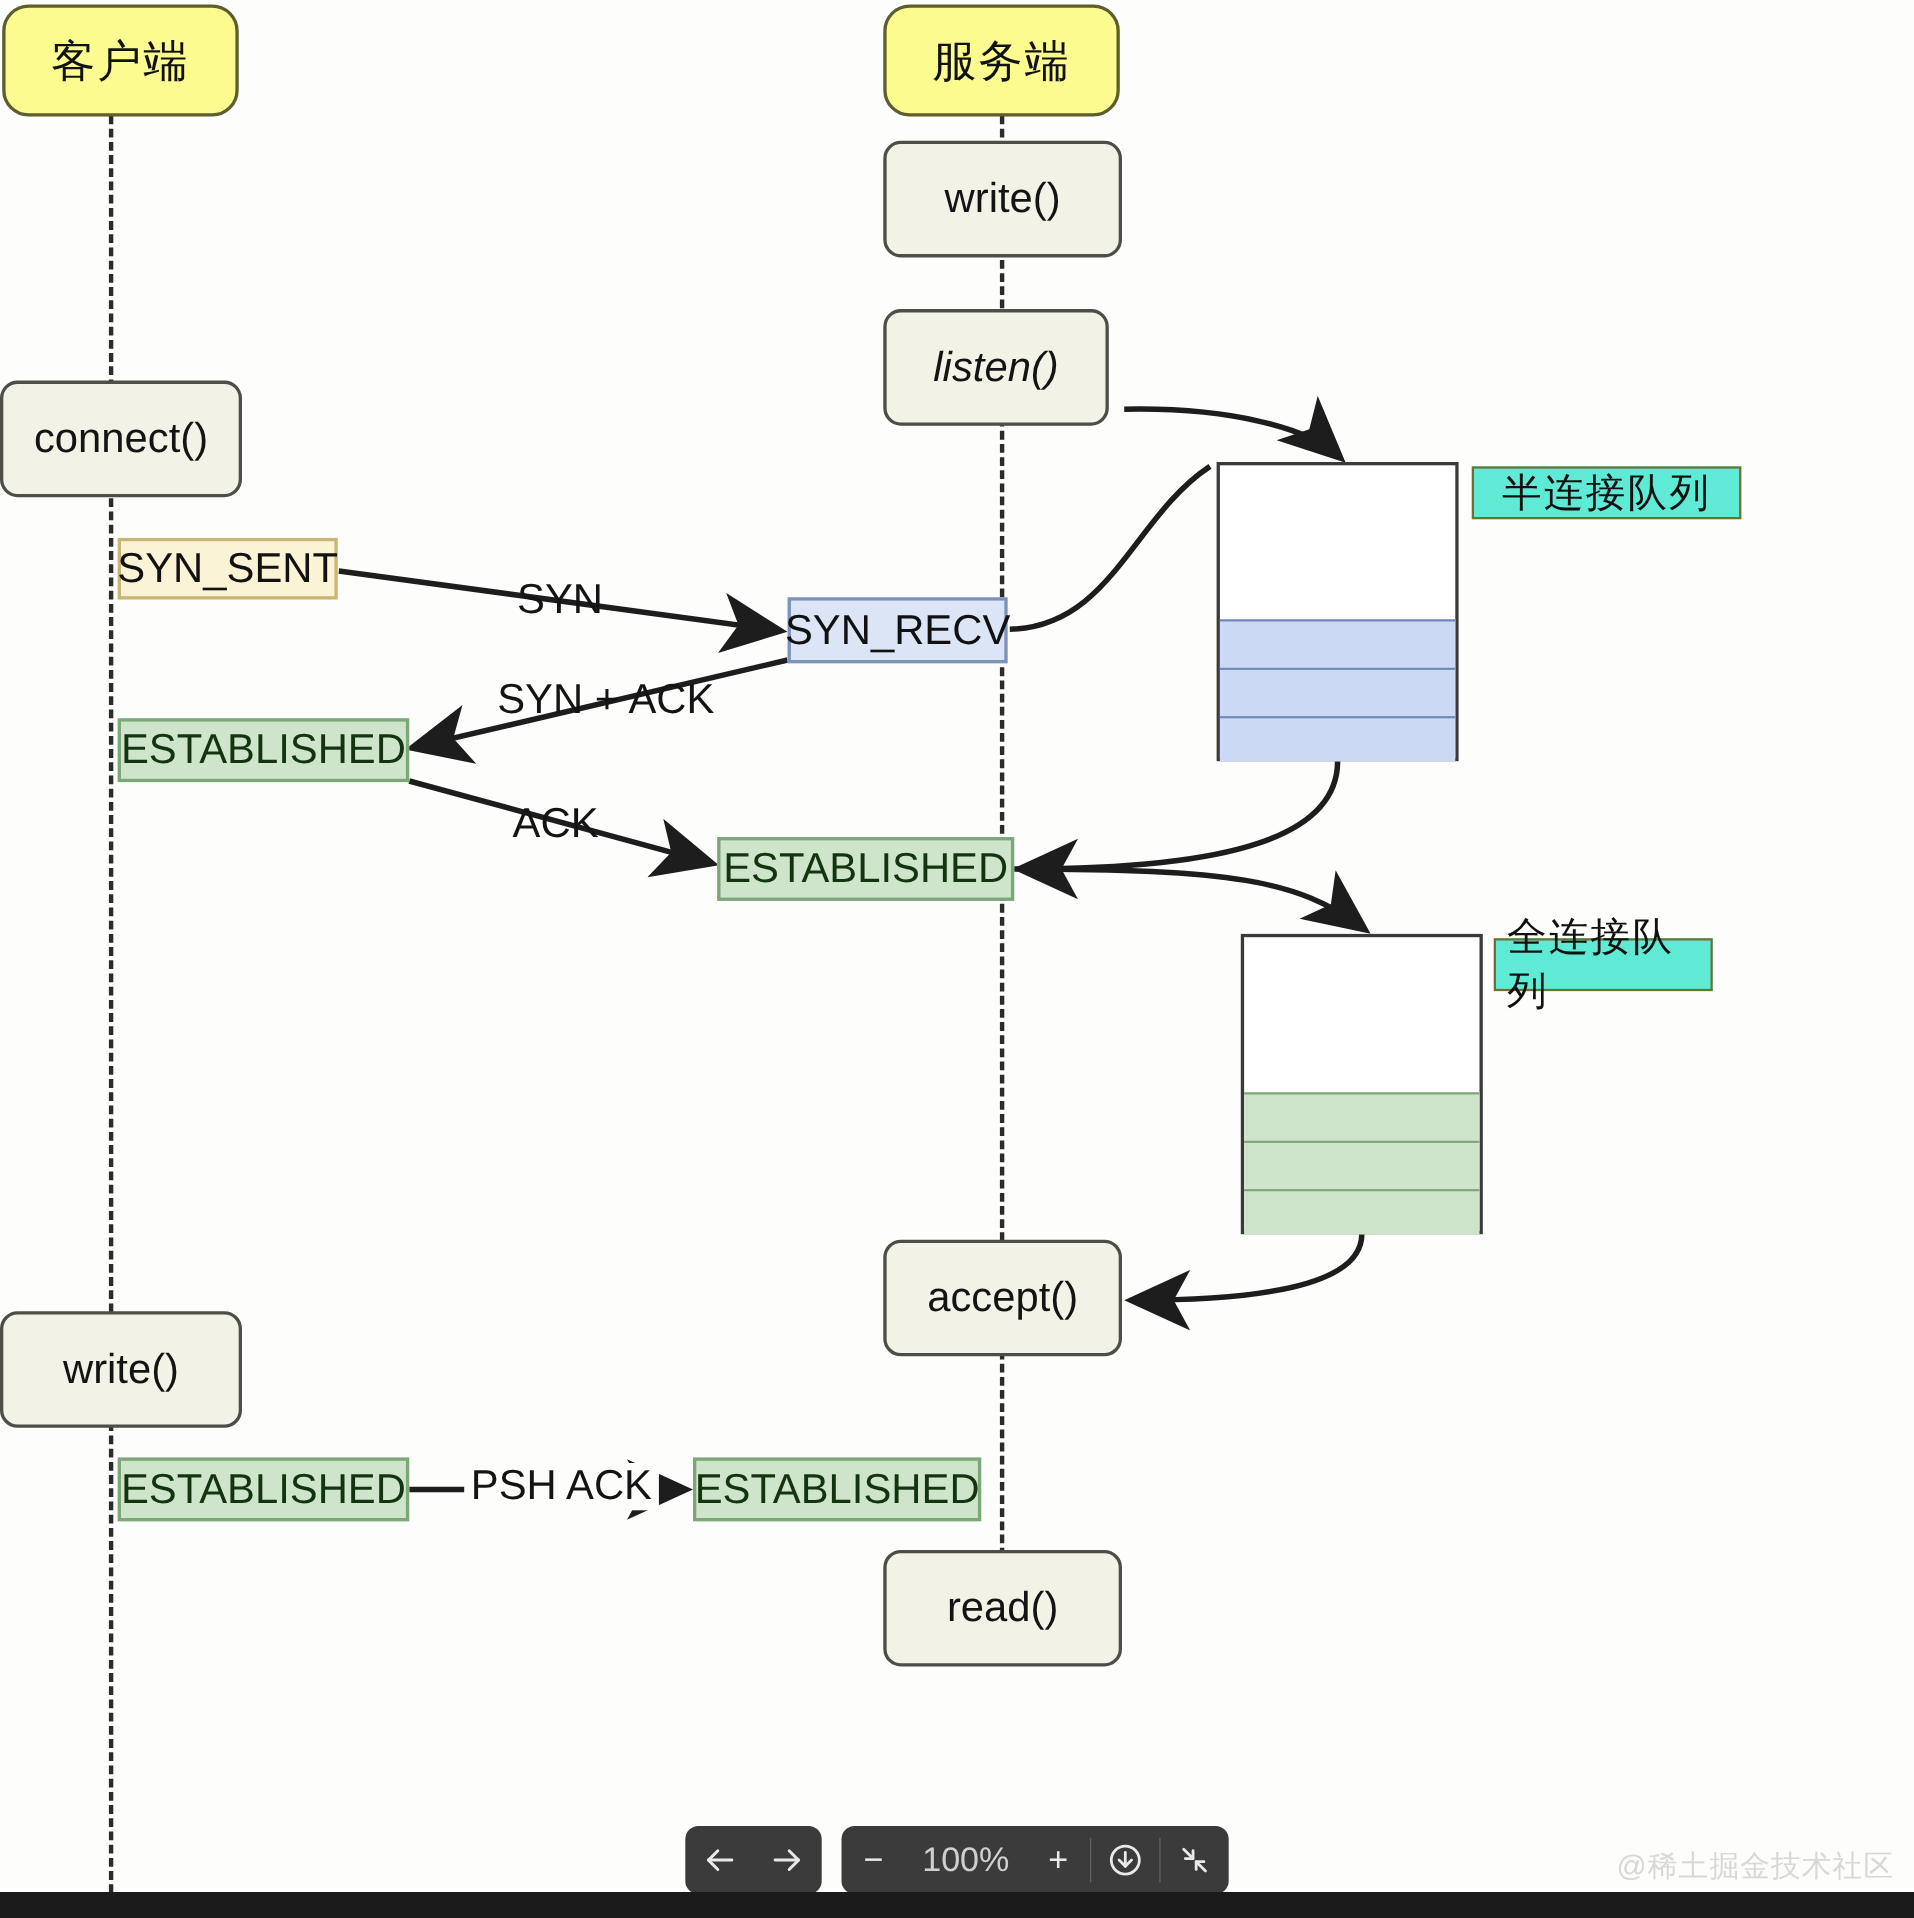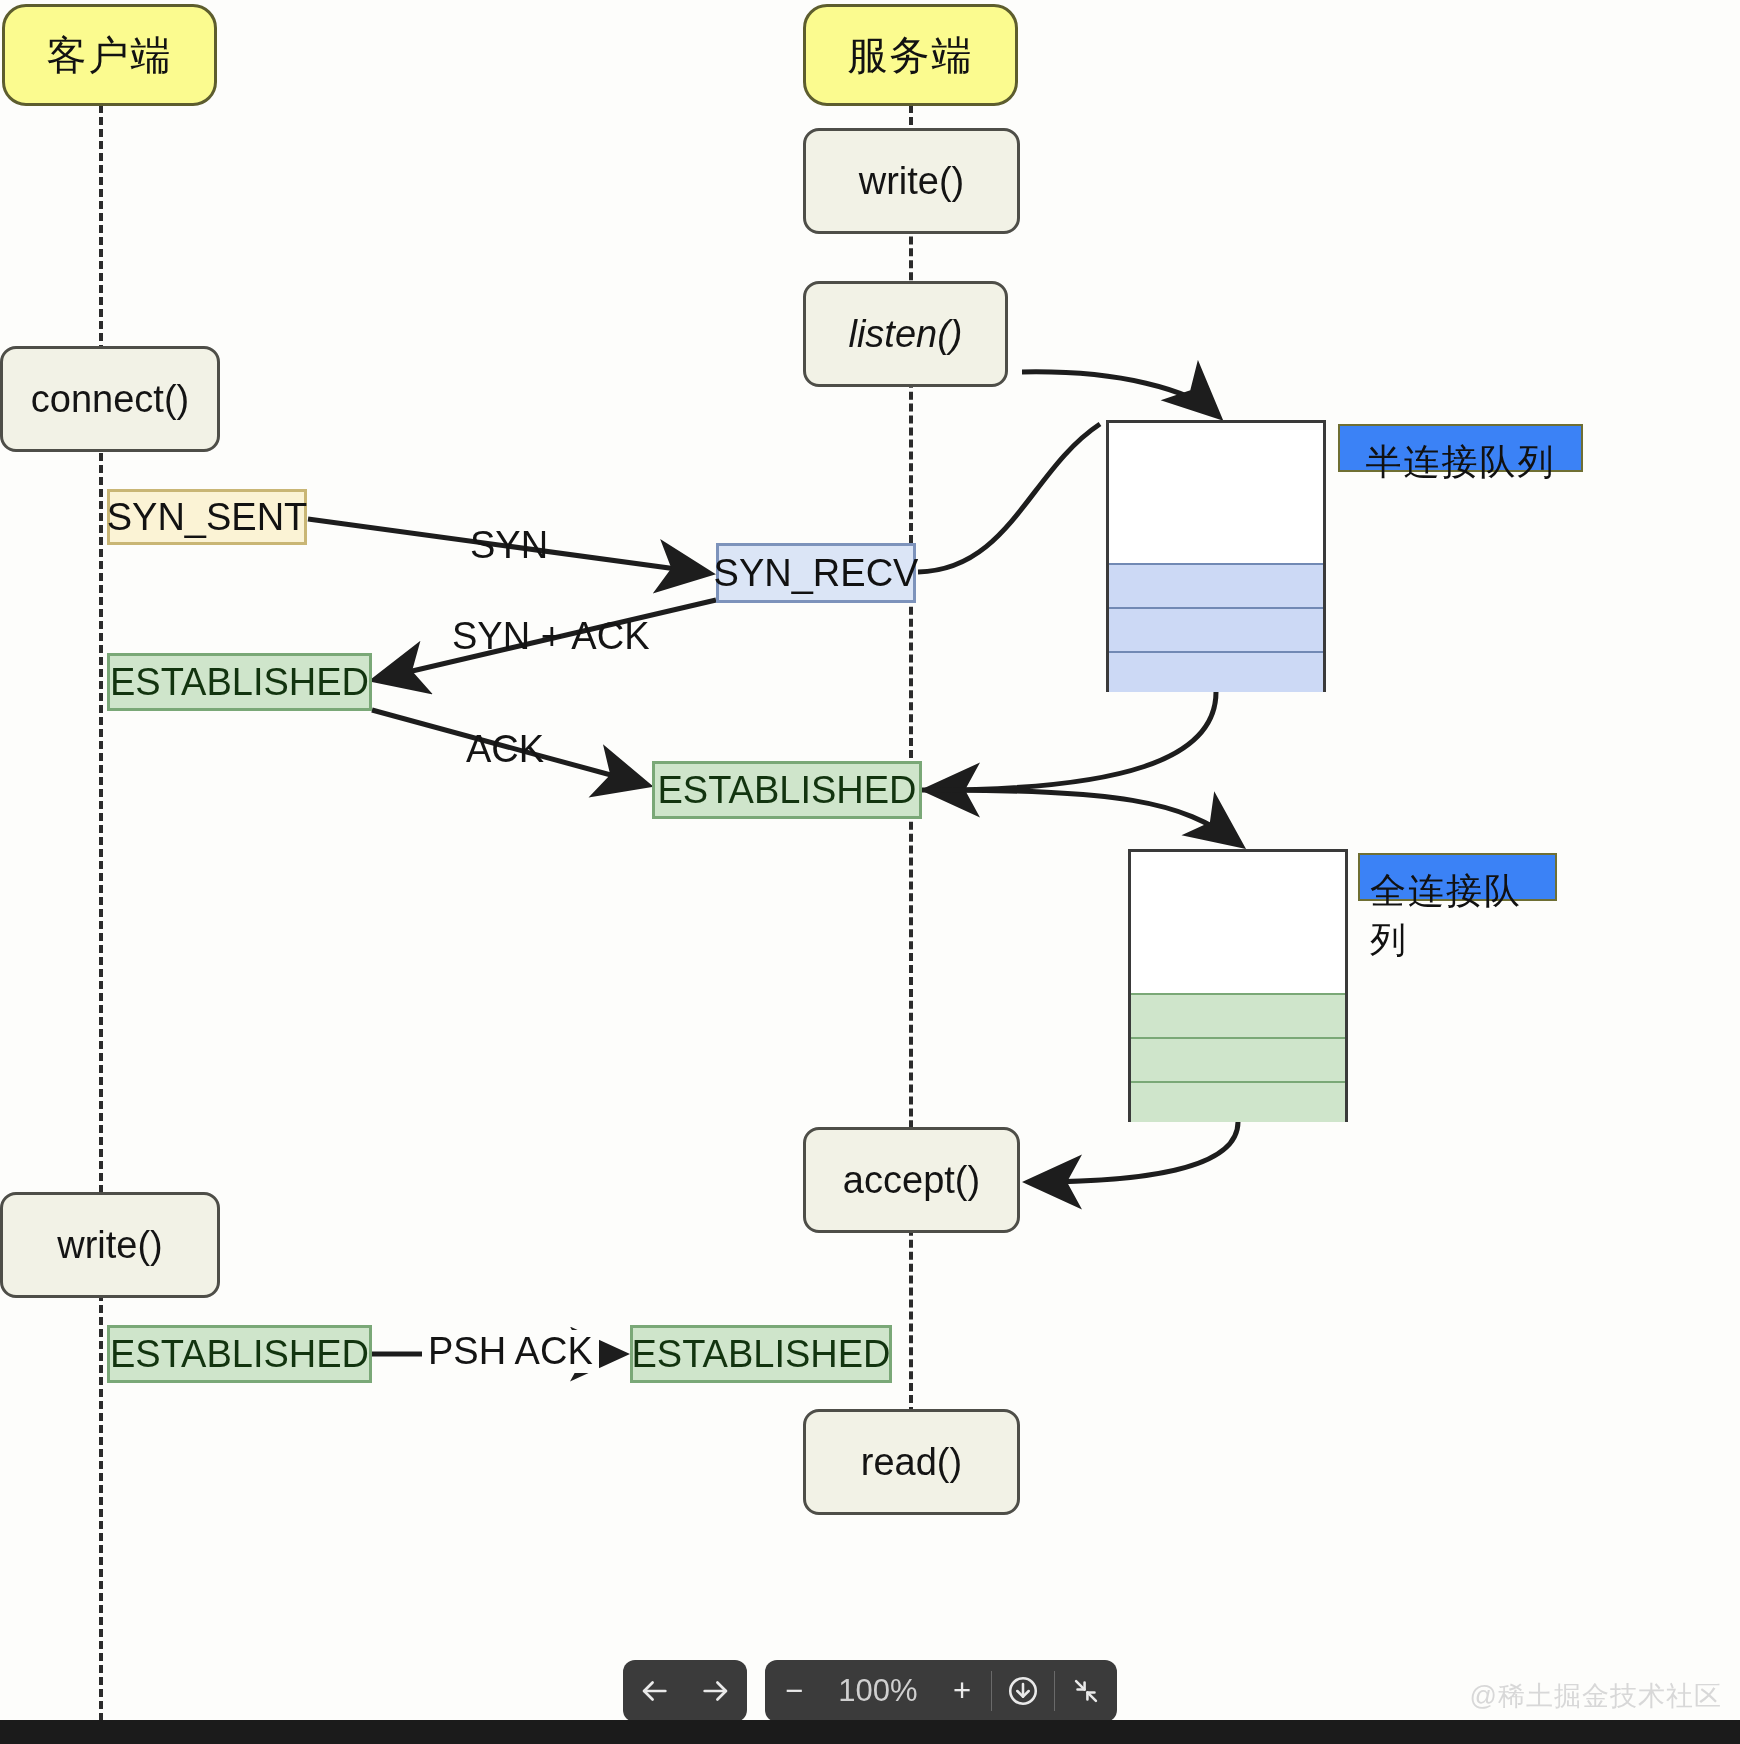--- a/index.html
+++ b/index.html
@@ -53,27 +53,27 @@
 
   
   .queue { position: absolute; background: #ffffff; border: 3px solid #3a3a3a; }
   .queue-row { position: absolute; left: 0; right: 0; border-top: 2px solid #6d7f9e; }
   .queue-row.blue  { background: #ccd9f5; border-top-color: #7189b4; }
   .queue-row.green { background: #cfe5cb; border-top-color: #7aa877; }
 
   
   .queue-tag {
     position: absolute;
-    background: #3b82f6;
+    background: #5eead4;
     border: 2px solid #6f6f33;
     color: #111111;
     font-size: 36px;
-    display: flex; justify-content: center;
+    display: flex; align-items: center; justify-content: center;
     letter-spacing: 2px;
-    padding: 12px 10px;
+    padding: 0 10px;
   }
 
   
   .edge-label {
     position: absolute;
     font-size: 38px;
     color: #141414;
     white-space: nowrap;
   }
 

